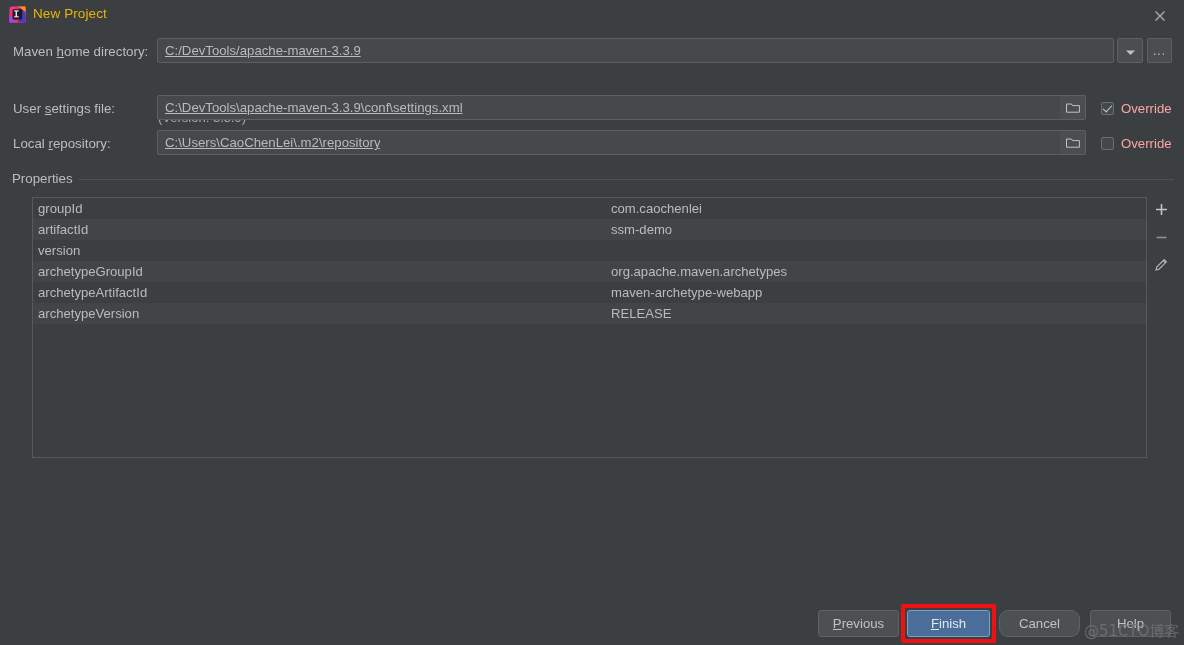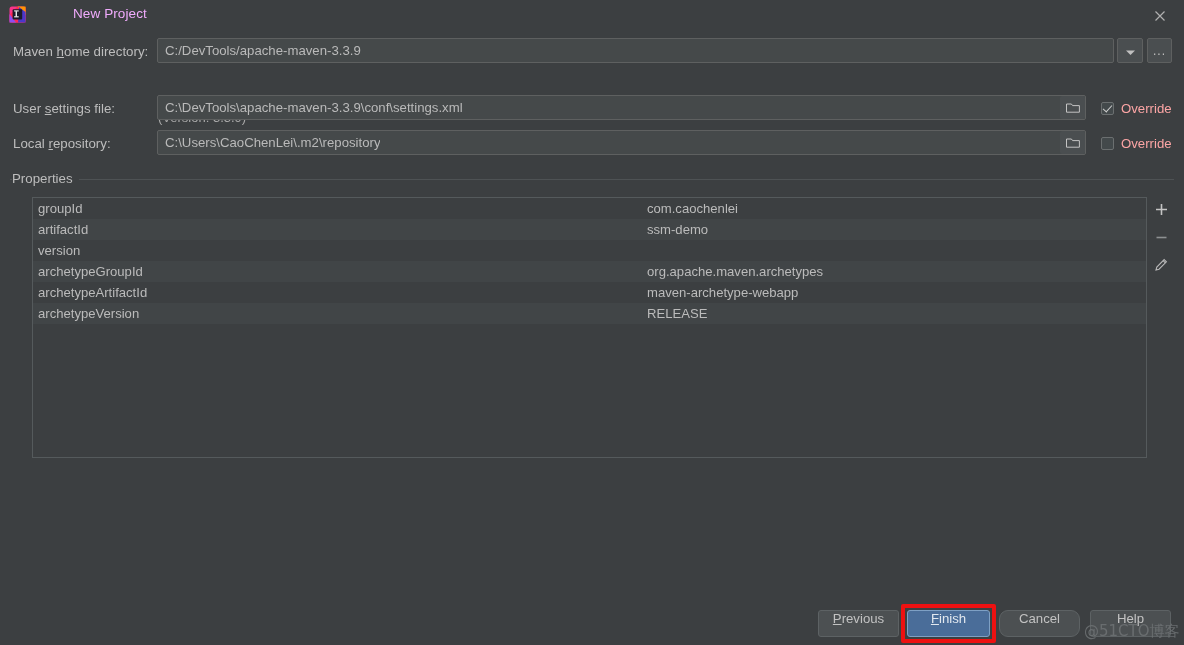--- a/index.html
+++ b/index.html
@@ -22,23 +22,22 @@
     position: absolute; left: 0; top: 0;
     width: 1184px; height: 30px;
     display: flex; align-items: center;
   }
   .app-logo {
     position: absolute; left: 9px; top: 6px;
     width: 17px; height: 17px;
   }
   .title-text {
     position: absolute; left: 33px; top: 6px;
-    font-size: 13.5px; color: #f0abfc;
+    font-size: 13.5px; color: #eab308;
     letter-spacing: .1px;
-    margin-left: 40px;
   }
   .close-btn {
     position: absolute; right: 10px; top: 4px;
     width: 28px; height: 23px;
     display: flex; align-items: center; justify-content: center;
     cursor: pointer;
   }
   .close-btn svg { display: block; }
 
   
@@ -51,20 +50,21 @@
 
   .field {
     position: absolute;
     background: #45494a;
     border: 1px solid #5e6060;
     border-radius: 2px;
     height: 25px;
     display: flex; align-items: center;
     color: #bababa;
     font-size: 13.2px;
+    text-decoration: underline;
   }
   .field .val { padding-left: 7px; white-space: nowrap; overflow: hidden; }
 
   .fld-btn {
     position: absolute;
     background: #4a4e50;
     border: 1px solid #5e6060;
     border-radius: 2px;
     display: flex; align-items: center; justify-content: center;
     cursor: pointer;
@@ -120,21 +120,20 @@
     width: 1115px; height: 261px;
     background: #3c3f41;
     border: 1px solid #555a5c;
     overflow: hidden;
   }
   .trow {
     height: 21px;
     display: flex; align-items: center;
     font-size: 13.1px; color: #bbbbbb;
     cursor: default;
-    gap: 36px;
   }
   .trow.alt { background: #414547; justify-content: space-between; }
   .trow .c-key { width: 578px; padding-left: 5px; white-space: nowrap; overflow: hidden; }
   .trow .c-val { flex: 1; white-space: nowrap; overflow: hidden; }
 
   
   .side-tools {
     position: absolute;
     left: 1149px; top: 197px;
     width: 24px; height: 90px;
@@ -148,21 +147,21 @@
 
   
   .btn {
     position: absolute;
     height: 27px;
     background: #4c5052;
     border: 1px solid #5d6264;
     border-radius: 3px;
     color: #c2c2c2;
     font-size: 13.2px;
-    display: flex; justify-content: center;
+    display: flex; align-items: center; justify-content: center;
     cursor: pointer;
     user-select: none;
   }
   .btn u { text-decoration: underline; }
   .btn.primary {
     background: #4a6d99;
     border: 1px solid #7ea0c4;
     color: #e2e8ef;
   }
 

